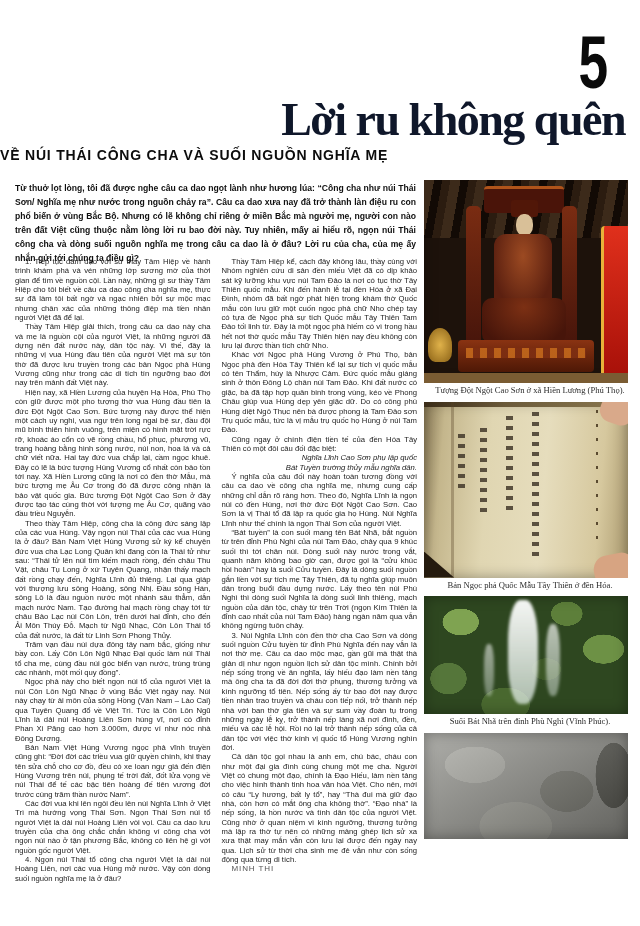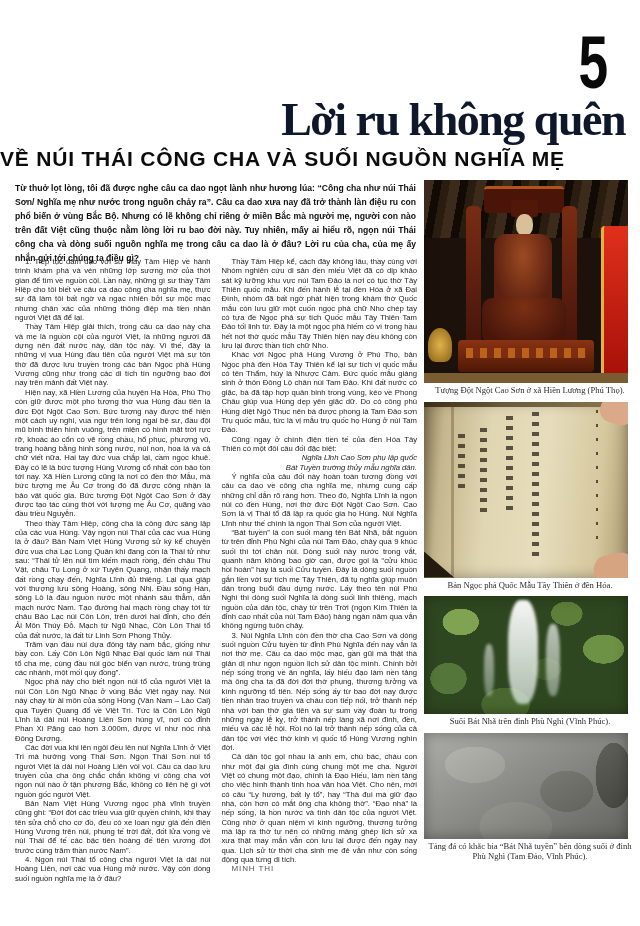--- a/index.html
+++ b/index.html
@@ -13,22 +13,22 @@
     position:absolute;top:26px;right:32px;line-height:1;
     font-size:74px;font-weight:bold;color:#0a0a0a;
     transform:scaleX(.72);transform-origin:100% 0;
   }
   .title{
     position:absolute;top:97px;right:15px;margin:0;line-height:1;
     font-family:"Liberation Serif",serif;font-weight:bold;
     font-size:46px;letter-spacing:-1.5px;color:#0f172a;white-space:nowrap;
   }
   .subtitle{
-    position:absolute;top:147px;left:0;width:542px;margin:0;text-align:right;
-    font-size:21px;font-weight:bold;letter-spacing:.8px;color:#0c0c0c;white-space:nowrap;
+    position:absolute;top:147px;left:0;width:542px;margin:0;text-align:left;
+    font-size:14px;font-weight:bold;letter-spacing:.8px;color:#0c0c0c;white-space:nowrap;
   }
   
   .lead{
     position:absolute;left:15px;top:181px;width:401px;margin:0;
     font-size:8.6px;line-height:14px;font-weight:bold;text-align:justify;color:#101010;
   }
   
   .columns{
     position:absolute;left:15px;top:257px;width:402px;display:flex;gap:11px;
   }
@@ -118,22 +118,22 @@
   <p class="lead">Từ thuở lọt lòng, tôi đã được nghe câu ca dao ngọt lành như hương lúa: “Công cha như núi Thái Sơn/ Nghĩa mẹ như nước trong nguồn chảy ra”. Câu ca dao xưa nay đã trở thành làn điệu ru con phổ biến ở vùng Bắc Bộ. Nhưng có lẽ không chỉ riêng ở miền Bắc mà người mẹ, người con nào trên đất Việt cũng thuộc nằm lòng lời ru bao đời này. Tuy nhiên, mấy ai hiểu rõ, ngọn núi Thái công cha và dòng suối nguồn nghĩa mẹ trong câu ca dao là ở đâu? Lời ru của cha, của mẹ ấy nhắn gửi tới chúng ta điều gì?</p>
 
   <div class="columns">
     <div class="col">
       <p>1. Tiếp tục đàm đạo với sư thầy Tâm Hiệp về hành trình khám phá và vén những lớp sương mờ của thời gian để tìm về nguồn cội. Lần này, những gì sư thầy Tâm Hiệp cho tôi biết về câu ca dao công cha nghĩa mẹ, thực sự đã làm tôi bất ngờ và ngạc nhiên bởi sự mộc mạc nhưng chân xác của những thông điệp mà tiền nhân người Việt đã để lại.</p>
       <p>Thầy Tâm Hiệp giải thích, trong câu ca dao này cha và mẹ là nguồn cội của người Việt, là những người đã dựng nên đất nước này, dân tộc này. Vì thế, đây là những vị vua Hùng đầu tiên của người Việt mà sự tôn thờ đã được lưu truyền trong các bản Ngọc phả Hùng Vương cũng như trong các di tích tín ngưỡng bao đời nay trên mảnh đất Việt này.</p>
       <p>Hiện nay, xã Hiền Lương của huyện Hạ Hòa, Phú Thọ còn giữ được một pho tượng thờ vua Hùng đầu tiên là đức Đột Ngột Cao Sơn. Bức tượng này được thể hiện một cách uy nghi, vua ngự trên long ngai bệ sư, đầu đội mũ bình thiên hình vuông, trên miện có hình mặt trời rực rỡ, khoác áo cổn có vẽ rồng chầu, hổ phục, phượng vũ, trang hoàng bằng hình sóng nước, núi non, hoa lá và cả chữ viết nữa. Hai tay đức vua chắp lại, cầm ngọc khuê. Đây có lẽ là bức tượng Hùng Vương cổ nhất còn bảo tồn tới nay. Xã Hiền Lương cũng là nơi có đền thờ Mẫu, mà bức tượng mẹ Âu Cơ trong đó đã được công nhận là bảo vật quốc gia. Bức tượng Đột Ngột Cao Sơn ở đây được tạo tác cùng thời với tượng mẹ Âu Cơ, quãng vào đầu triều Nguyễn.</p>
       <p>Theo thầy Tâm Hiệp, công cha là công đức sáng lập của các vua Hùng. Vậy ngọn núi Thái của các vua Hùng là ở đâu? Bản Nam Việt Hùng Vương sử ký kể chuyện đức vua cha Lạc Long Quân khi đang còn là Thái tử như sau: “Thái tử lên núi tìm kiếm mạch rồng, đến châu Thu Vật, châu Tụ Long ở xứ Tuyên Quang, nhận thấy mạch đất rồng chạy đến, Nghĩa Lĩnh đủ thiêng. Lại qua giáp với thượng lưu sông Hoàng, sông Nhị. Đầu sông Hán, sông Lô là đầu nguồn nước một nhánh sâu thẳm, dẫn mạch nước Nam. Tạo đường hai mạch rồng chạy tới từ châu Bảo Lạc núi Côn Lôn, trên dưới hai đỉnh, cho đến Ải Môn Thúy Đỗ. Mạch từ Ngũ Nhạc, Côn Lôn Thái tổ của đất nước, là đất từ Linh Sơn Phong Thủy.</p>
       <p>Trăm vạn đầu núi dựa đông tây nam bắc, giống như bầy con. Lấy Côn Lôn Ngũ Nhạc Đại quốc làm núi Thái tổ cha mẹ, cùng đầu núi góc biển vạn nước, trùng trùng các nhánh, một mối quy đồng”.</p>
       <p>Ngọc phả này cho biết ngọn núi tổ của người Việt là núi Côn Lôn Ngũ Nhạc ở vùng Bắc Việt ngày nay. Núi này chạy từ ải môn của sông Hồng (Vân Nam – Lào Cai) qua Tuyên Quang đổ về Việt Trì. Tức là Côn Lôn Ngũ Lĩnh là dải núi Hoàng Liên Sơn hùng vĩ, nơi có đỉnh Phan Xi Păng cao hơn 3.000m, được ví như nóc nhà Đông Dương.</p>
+      <p>Bản Nam Việt Hùng Vương ngọc phả vĩnh truyền cũng ghi: “Đời đời các triều vua giữ quyền chính, khi thay tên sửa chỗ cho cơ đồ, đều có xe loan ngự giá đến điện Hùng Vương trên núi, phụng tế trời đất, đốt lửa vọng về núi Thái để tế các bậc tiên hoàng đế tiên vương đời trước cùng trăm thần nước Nam”.</p>
       <p>Các đời vua khi lên ngôi đều lên núi Nghĩa Lĩnh ở Việt Trì mà hướng vọng Thái Sơn. Ngọn Thái Sơn núi tổ người Việt là dải núi Hoàng Liên vòi vọi. Câu ca dao lưu truyền của cha ông chắc chắn không ví công cha với ngọn núi nào ở tận phương Bắc, không có liên hệ gì với nguồn gốc người Việt.</p>
-      <p>Bản Nam Việt Hùng Vương ngọc phả vĩnh truyền cũng ghi: “Đời đời các triều vua giữ quyền chính, khi thay tên sửa chỗ cho cơ đồ, đều có xe loan ngự giá đến điện Hùng Vương trên núi, phụng tế trời đất, đốt lửa vọng về núi Thái để tế các bậc tiên hoàng đế tiên vương đời trước cùng trăm thần nước Nam”.</p>
       <p>4. Ngọn núi Thái tổ công cha người Việt là dải núi Hoàng Liên, nơi các vua Hùng mở nước. Vậy còn dòng suối nguồn nghĩa mẹ là ở đâu?</p>
     </div>
     <div class="col">
       <p>Thầy Tâm Hiệp kể, cách đây không lâu, thầy cùng với Nhóm nghiên cứu di sản đền miếu Việt đã có dịp khảo sát kỹ lưỡng khu vực núi Tam Đảo là nơi có tục thờ Tây Thiên quốc mẫu. Khi đến hành lễ tại đền Hóa ở xã Đại Đình, nhóm đã bất ngờ phát hiện trong khám thờ Quốc mẫu còn lưu giữ một cuốn ngọc phả chữ Nho chép tay có tựa đề Ngọc phả sự tích Quốc mẫu Tây Thiên Tam Đảo tối linh từ. Đây là một ngọc phả hiếm có vì trong hầu hết nơi thờ quốc mẫu Tây Thiên hiện nay đều không còn lưu lại được thần tích chữ Nho.</p>
       <p>Khác với Ngọc phả Hùng Vương ở Phú Thọ, bản Ngọc phả đền Hóa Tây Thiên kể lại sự tích vị quốc mẫu có tên Thẩm, húy là Nhược Cảm. Đức quốc mẫu giáng sinh ở thôn Đông Lộ chân núi Tam Đảo. Khi đất nước có giặc, bà đã tập hợp quân binh trong vùng, kéo về Phong Châu giúp vua Hùng dẹp yên giặc dữ. Do có công phù Hùng diệt Ngô Thục nên bà được phong là Tam Đảo sơn Trụ quốc mẫu, tức là vị mẫu trụ quốc họ Hùng ở núi Tam Đảo.</p>
       <p>Cũng ngay ở chính điện tiền tế của đền Hóa Tây Thiên có một đôi câu đối đặc biệt:</p>
       <p class="couplet">Nghĩa Lĩnh Cao Sơn phụ lập quốc</p>
       <p class="couplet">Bát Tuyền trường thủy mẫu nghĩa dân.</p>
       <p>Ý nghĩa của câu đối này hoàn toàn tương đồng với câu ca dao về công cha nghĩa mẹ, nhưng cung cấp những chỉ dẫn rõ ràng hơn. Theo đó, Nghĩa Lĩnh là ngọn núi có đền Hùng, nơi thờ đức Đột Ngột Cao Sơn. Cao Sơn là vị Thái tổ đã lập ra quốc gia họ Hùng. Núi Nghĩa Lĩnh như thế chính là ngọn Thái Sơn của người Việt.</p>
       <p>“Bát tuyền” là con suối mang tên Bát Nhã, bắt nguồn từ trên đỉnh Phù Nghì của núi Tam Đảo, chảy qua 9 khúc suối thì tới chân núi. Dòng suối này nước trong vắt, quanh năm không bao giờ cạn, được gọi là “cửu khúc hồi hoàn” hay là suối Cửu tuyền. Đây là dòng suối nguồn gắn liền với sự tích mẹ Tây Thiên, đã tụ nghĩa giúp muôn dân trong buổi đầu dựng nước. Lấy theo tên núi Phù Nghì thì dòng suối Nghĩa là dòng suối linh thiêng, mạch nguồn của dân tộc, chảy từ trên Trời (ngọn Kim Thiên là đỉnh cao nhất của núi Tam Đảo) hàng ngàn năm qua vẫn không ngừng tuôn chảy.</p>
@@ -177,17 +177,16 @@
     <div class="caption">Bản Ngọc phả Quốc Mẫu Tây Thiên ở đền Hóa.</div>
 
     <div class="photo photo-waterfall">
       <div class="abs fall-main"></div>
       <div class="abs fall-side"></div>
       <div class="abs fall-left"></div>
     </div>
     <div class="caption">Suối Bát Nhã trên đỉnh Phù Nghì (Vĩnh Phúc).</div>
 
     <div class="photo photo-rock"></div>
-    <div class="caption">Tảng đá có khắc bia “Bát Nhã tuyền” bên dòng suối ở đỉnh Phù Nghì (Tam Đảo, Vĩnh Phúc).</div>
 
   </div>
 
 </div>
 
 </body></html>

